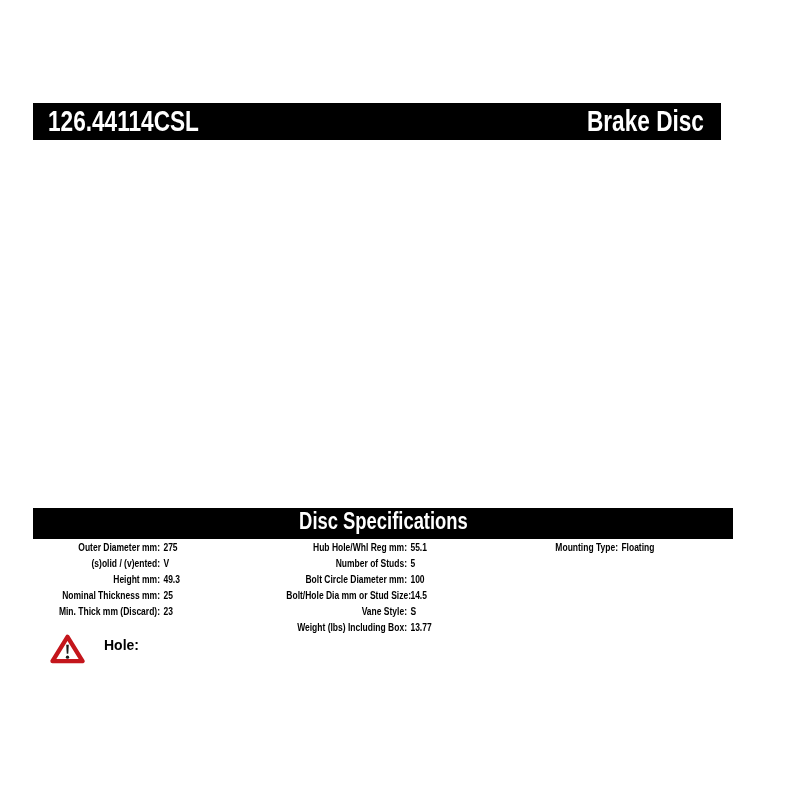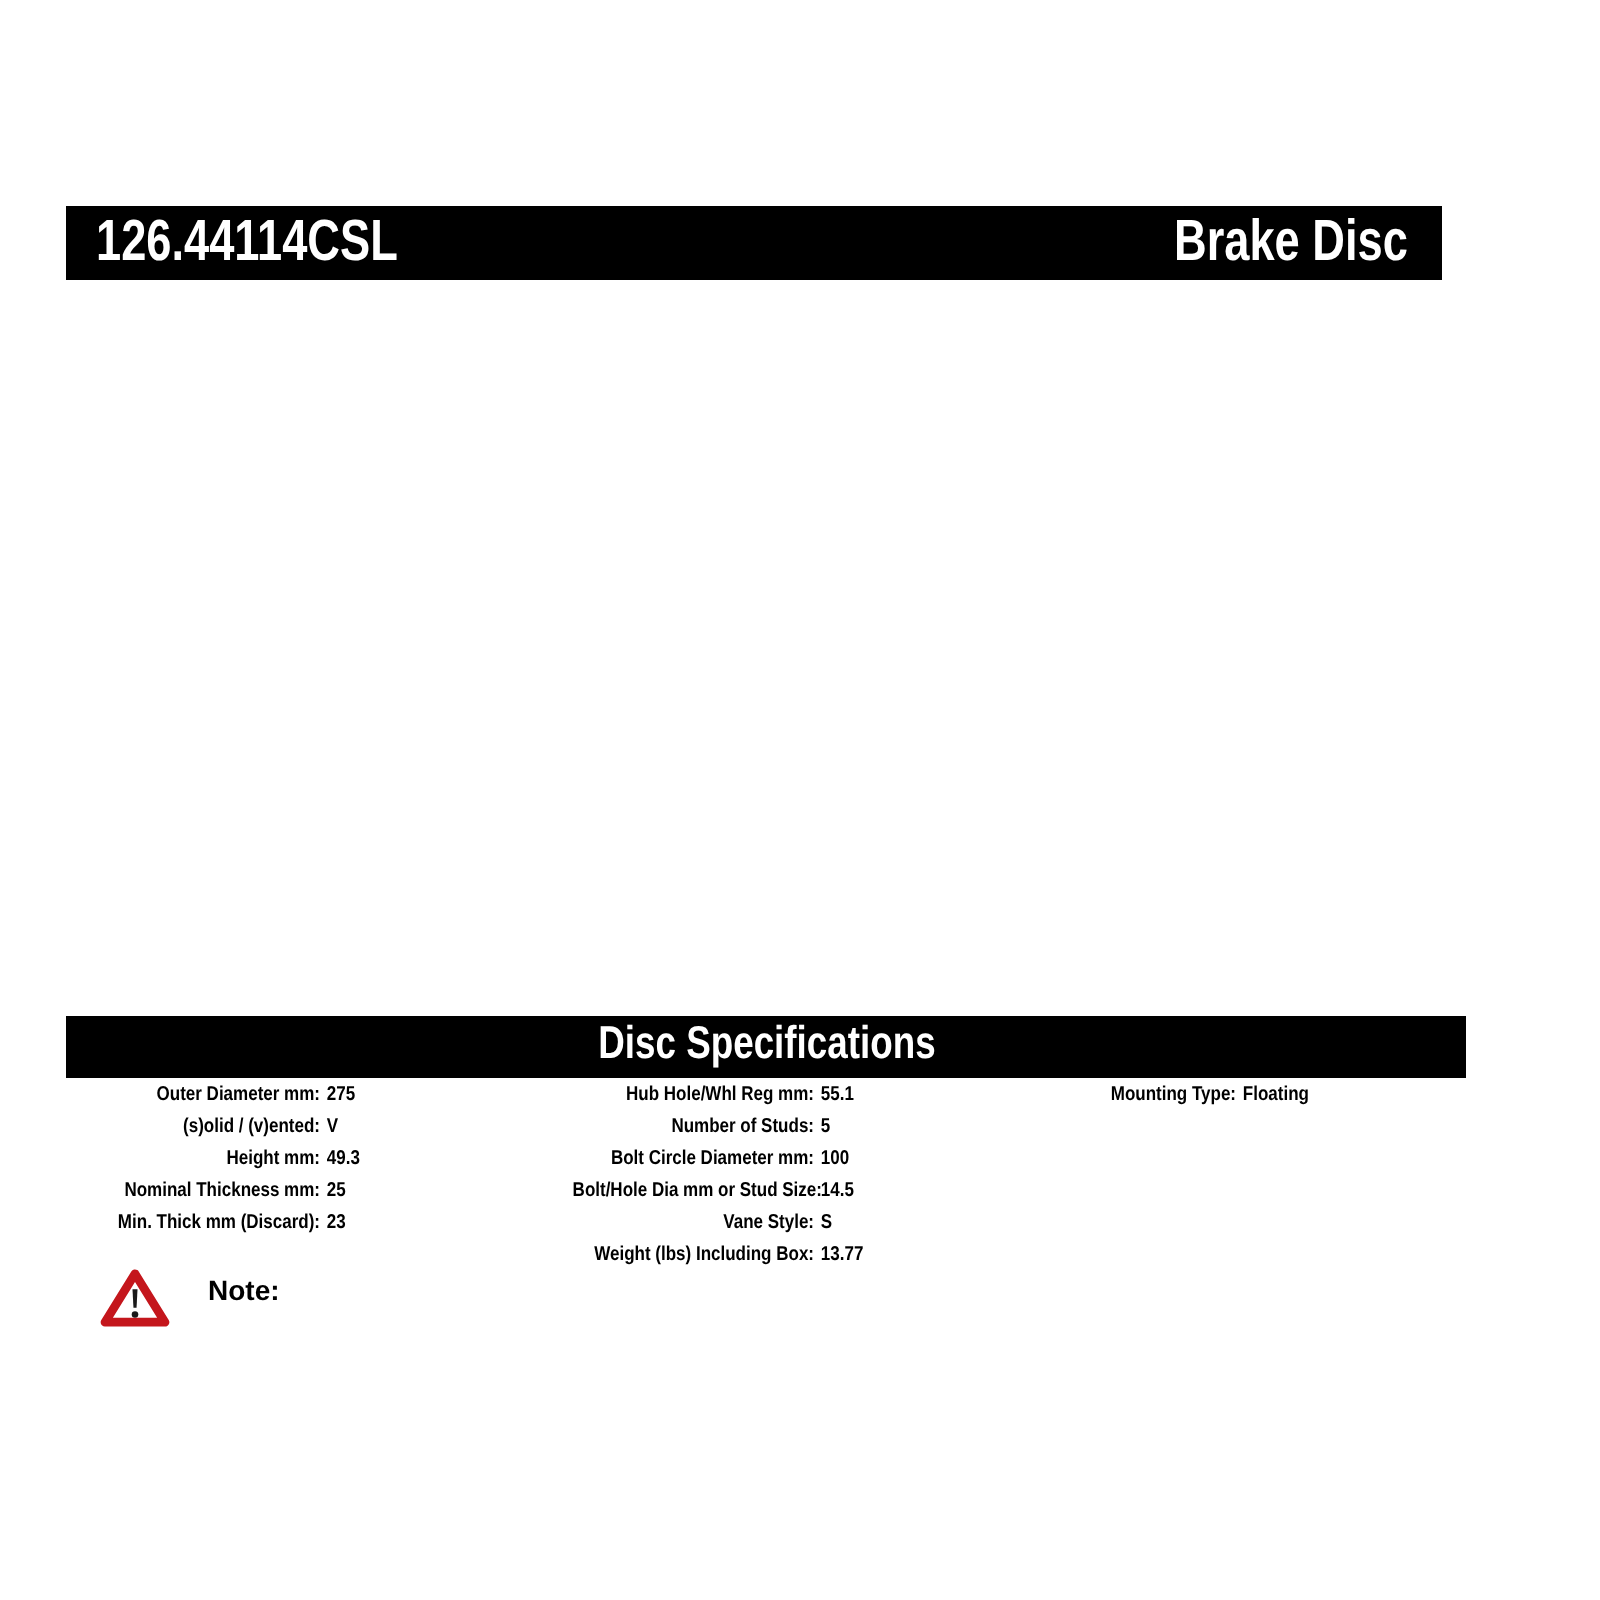--- a/index.html
+++ b/index.html
@@ -129,16 +129,16 @@
   </div>
 
   <div class="note-row">
     <span class="warning-icon-wrap">
       <svg width="35" height="30" viewBox="0 0 36 31" aria-hidden="true">
         <path d="M18 3 L33.5 28 L2.5 28 Z" fill="#ffffff" stroke="#c4161c" stroke-width="4.5" stroke-linejoin="round"></path>
         <path d="M16.7 11 L19.3 11 L18.8 20.5 L17.2 20.5 Z" fill="#1a1a1a"></path>
         <circle cx="18" cy="24" r="1.7" fill="#1a1a1a"></circle>
       </svg>
     </span>
-    <span class="note-label">Note:</span>
+    <span class="note-label">Hole:</span>
   </div>
 
 </div>
 
 </body></html>

